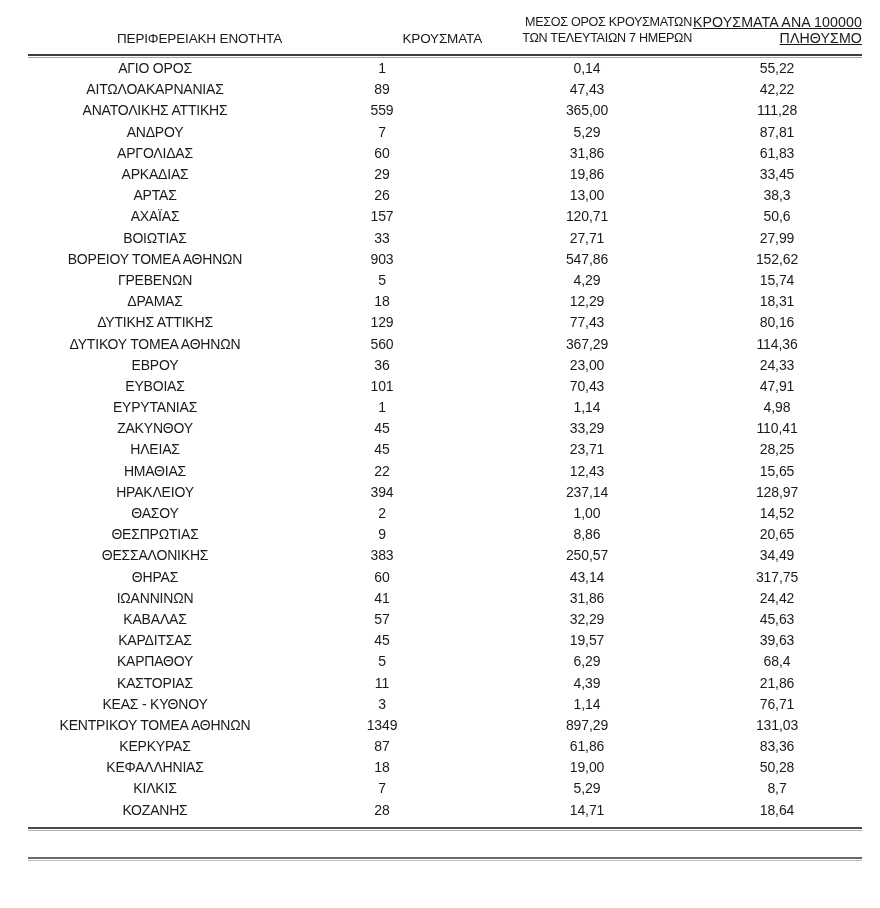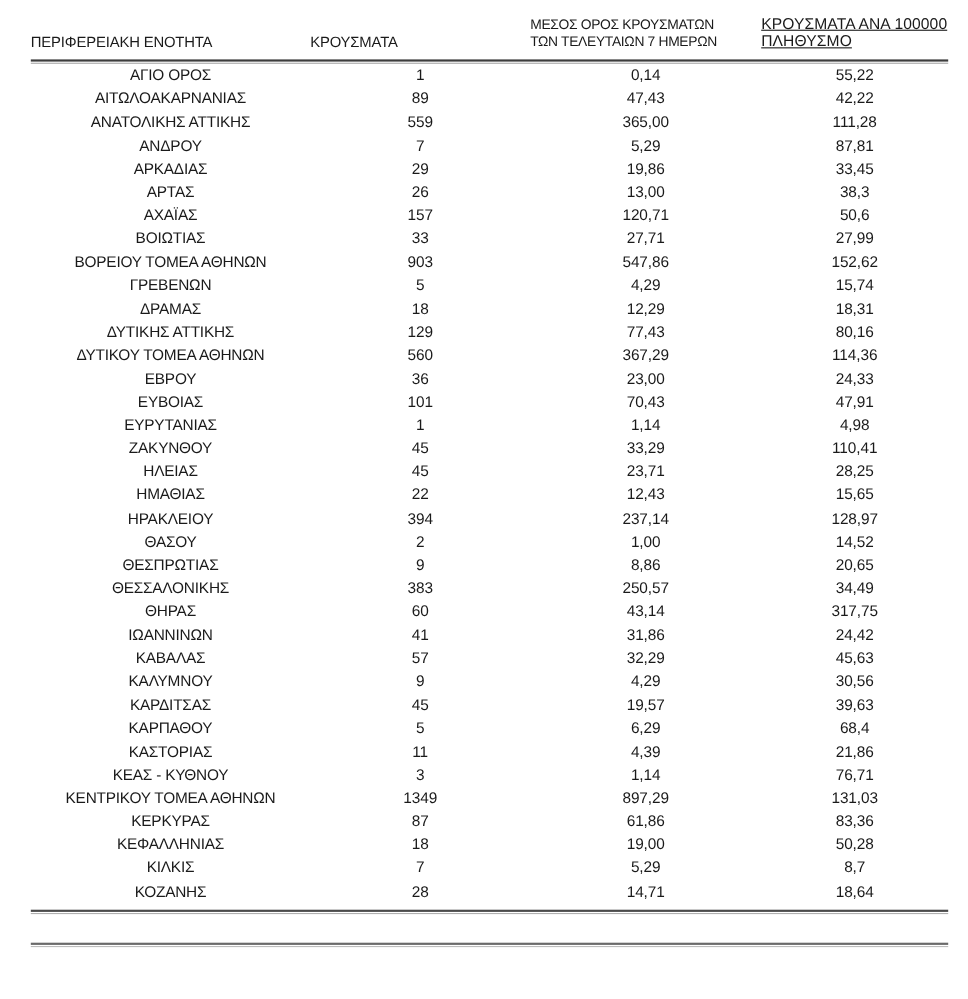--- a/index.html
+++ b/index.html
@@ -37,21 +37,21 @@
   table.stats col.c-avg   { width: 210px; }
   table.stats col.c-per   { width: 170px; }
 
   
   thead th {
     font-weight: normal;
     font-size: 13.5px;
     line-height: 15.5px;
     letter-spacing: -0.15px;
     color: #1a1a1a;
-    text-align: left;
+    text-align: right;
     vertical-align: bottom;
     padding: 0 0 6px 0;
     height: 52px;
     box-sizing: border-box;
   }
 
   thead th .hl {
     display: block;
     white-space: nowrap;
   }
@@ -173,20 +173,26 @@
           <td class="avg">365,00</td>
           <td class="per">111,28</td>
         </tr>
         <tr class="data-row">
           <td class="name">ΑΝΔΡΟΥ</td>
           <td class="cases">7</td>
           <td class="avg">5,29</td>
           <td class="per">87,81</td>
         </tr>
         <tr class="data-row">
+          <td class="name">ΑΡΓΟΛΙΔΑΣ</td>
+          <td class="cases">60</td>
+          <td class="avg">31,86</td>
+          <td class="per">61,83</td>
+        </tr>
+        <tr class="data-row">
           <td class="name">ΑΡΚΑΔΙΑΣ</td>
           <td class="cases">29</td>
           <td class="avg">19,86</td>
           <td class="per">33,45</td>
         </tr>
         <tr class="data-row">
           <td class="name">ΑΡΤΑΣ</td>
           <td class="cases">26</td>
           <td class="avg">13,00</td>
           <td class="per">38,3</td>
@@ -303,26 +309,20 @@
           <td class="name">ΙΩΑΝΝΙΝΩΝ</td>
           <td class="cases">41</td>
           <td class="avg">31,86</td>
           <td class="per">24,42</td>
         </tr>
         <tr class="data-row">
           <td class="name">ΚΑΒΑΛΑΣ</td>
           <td class="cases">57</td>
           <td class="avg">32,29</td>
           <td class="per">45,63</td>
-        </tr>
-        <tr class="data-row">
-          <td class="name">ΚΑΛΥΜΝΟΥ</td>
-          <td class="cases">9</td>
-          <td class="avg">4,29</td>
-          <td class="per">30,56</td>
         </tr>
         <tr class="data-row">
           <td class="name">ΚΑΡΔΙΤΣΑΣ</td>
           <td class="cases">45</td>
           <td class="avg">19,57</td>
           <td class="per">39,63</td>
         </tr>
         <tr class="data-row">
           <td class="name">ΚΑΡΠΑΘΟΥ</td>
           <td class="cases">5</td>

